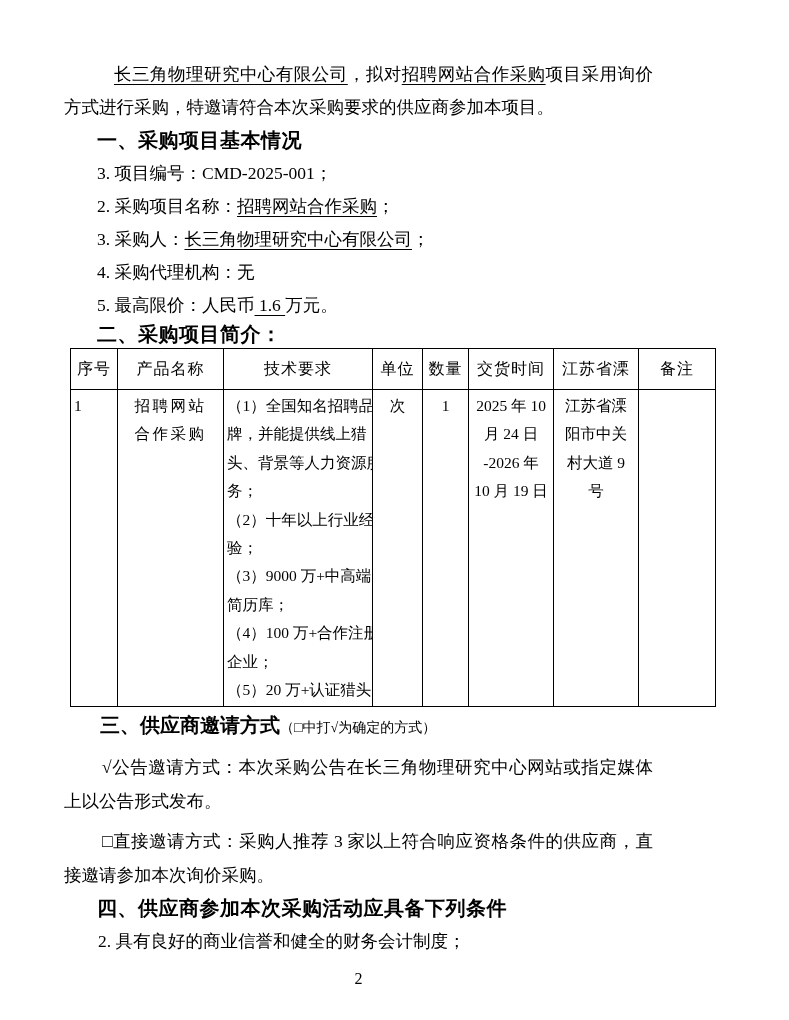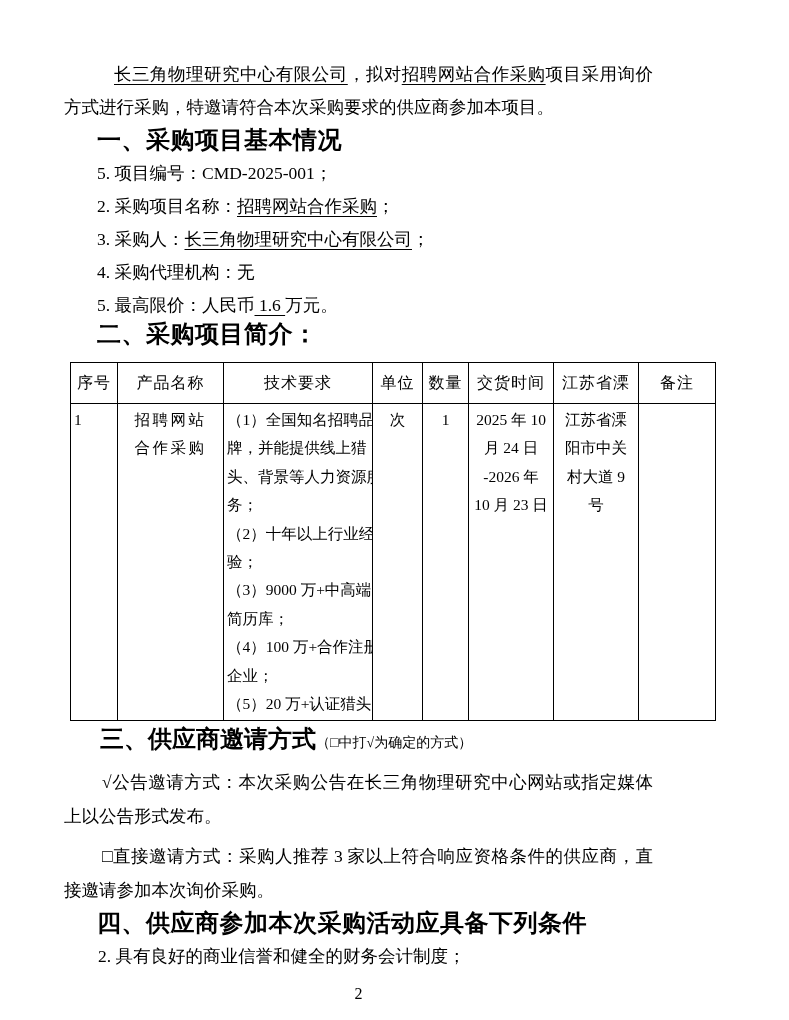--- a/index.html
+++ b/index.html
@@ -10,35 +10,35 @@
     background: #ffffff;
     color: #000000;
     font-family: "Liberation Serif", "DejaVu Serif", serif;
     overflow: hidden;
   }
   .content { padding: 58px 64px 0 64px; font-size: 17.5px; }
   p { margin: 0; }
   .para { line-height: 33px; text-align: justify; }
   .intro { text-indent: 50px; }
   .u { text-decoration: underline; text-underline-offset: 4px; text-decoration-thickness: 1.2px; }
-  .h-bold { font-weight: bold; font-size: 24px; }
+  .h-bold { font-weight: bold; font-size: 20px; }
   .h1 { line-height: 33px; margin-left: 33px; letter-spacing: 0.5px; }
   .h2 { line-height: 24px; margin-left: 33px; letter-spacing: 0.5px; }
   .h3 { line-height: 33px; margin-left: 36px; margin-top: 2px; }
   .h3 .note { font-weight: normal; font-size: 14px; }
   .h4 { line-height: 33px; margin-left: 33px; letter-spacing: 0.5px; }
   .item { line-height: 33px; text-indent: 33px; }
   .opt { line-height: 34px; margin-top: 6px; text-indent: 38px; text-align: justify; }
   .cond { line-height: 33px; text-indent: 34px; }
   table.spec {
     border-collapse: collapse;
     table-layout: fixed;
     width: 645px;
     margin-left: 6px;
-    margin-top: 16px;
+    margin-top: 2px;
   }
   .spec th {
     border: 1.5px solid #000;
     font-weight: normal;
     font-size: 16px;
     height: 40px;
     text-align: center;
     padding: 0;
     letter-spacing: 1px;
   }
@@ -60,21 +60,21 @@
 </head>
 <body>
 
 <div class="page">
   <div class="content">
 
     <p class="para intro"><span class="u">长三角物理研究中心有限公司</span><span>，拟对</span><span class="u">招聘网站合作采购</span><span>项目采用询价方式进行采购，特邀请符合本次采购要求的供应商参加本项目。</span></p>
 
     <p class="para h-bold h1">一、采购项目基本情况</p>
 
-    <p class="item"><span>5. 项目编号：</span><span>CMD-2025-001；</span></p>
+    <p class="item"><span>3. 项目编号：</span><span>CMD-2025-001；</span></p>
 
     <p class="item"><span>2. 采购项目名称：</span><span class="u">招聘网站合作采购</span><span>；</span></p>
 
     <p class="item"><span>3. 采购人：</span><span class="u">长三角物理研究中心有限公司</span><span>；</span></p>
 
     <p class="item"><span>4. 采购代理机构：</span><span>无</span></p>
 
     <p class="item"><span>5. 最高限价：人民币</span><span class="u"> 1.6 </span><span>万元。</span></p>
 
     <p class="para h-bold h2">二、采购项目简介：</p>
@@ -116,21 +116,21 @@
 （3）9000 万+中高端
 简历库；
 （4）100 万+合作注册
 企业；
 （5）20 万+认证猎头；</td>
           <td class="c-unit">次</td>
           <td class="c-qty">1</td>
           <td class="c-time">2025 年 10
 月 24 日
 -2026 年
-10 月 23 日</td>
+10 月 19 日</td>
           <td class="c-place">江苏省溧
 阳市中关
 村大道 9
 号</td>
           <td class="c-remark"></td>
         </tr>
       </tbody>
     </table>
 
     <p class="para h3"><span class="h-bold">三、供应商邀请方式</span><span class="note">（□中打√为确定的方式）</span></p>

